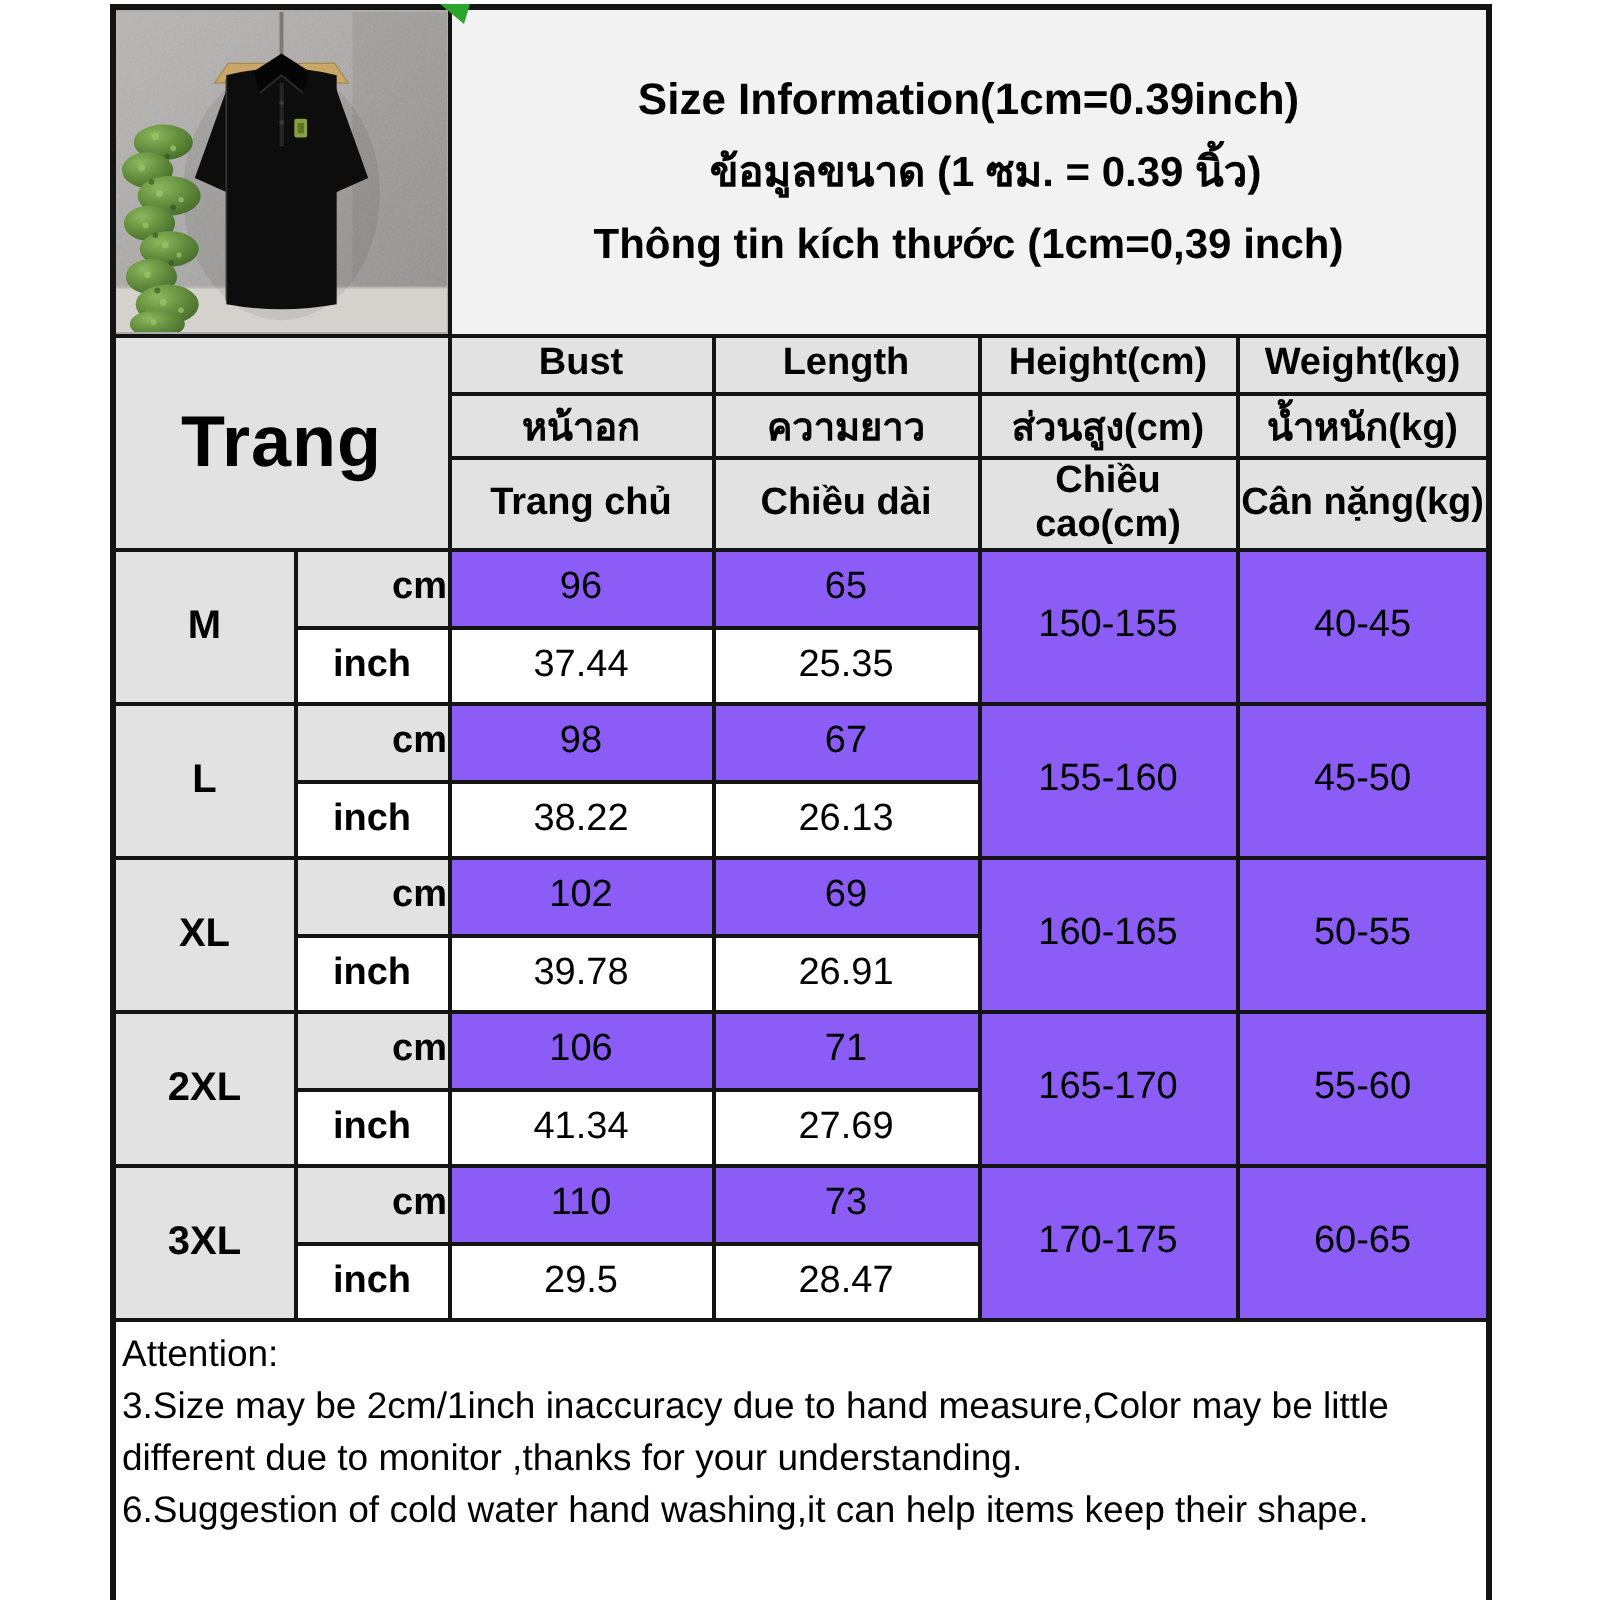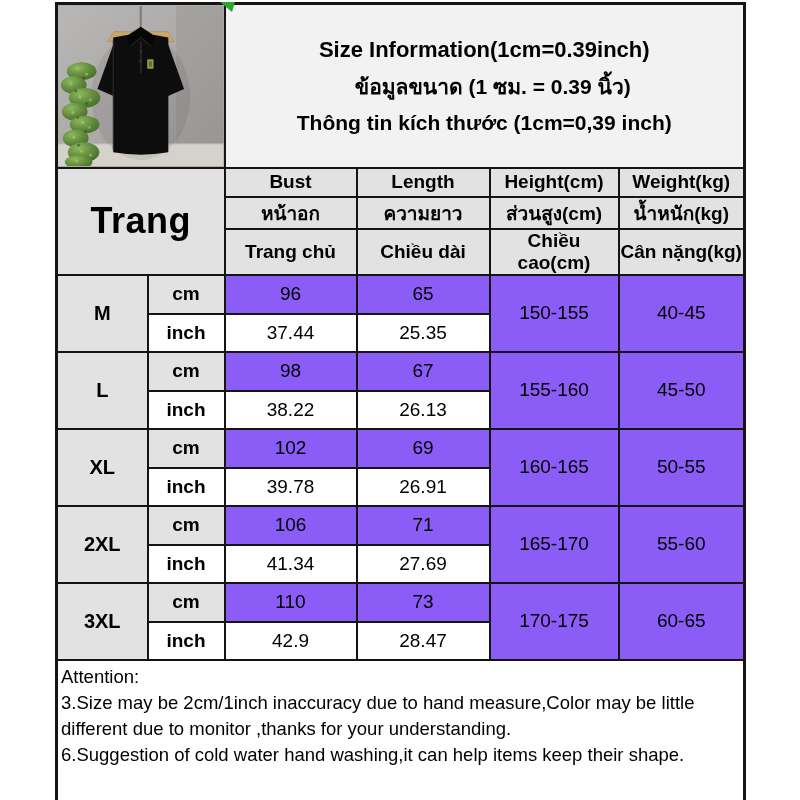--- a/index.html
+++ b/index.html
@@ -7,21 +7,21 @@
   .page{position:relative;width:800px;height:800px;background:#fff;}
 
   table.size-table{
     position:absolute;left:55px;top:2px;width:688px;
     border-collapse:collapse;table-layout:fixed;
     border:3px solid #141414;
   }
   td{border:2px solid #141414;text-align:center;vertical-align:middle;padding:0;overflow:hidden;}
 
   
-  .gray{background:#e2e2e2;}
+  .gray{background:#e2e2e2;text-align:right;}
   .light{background:#8b5cf6;}
   .white{background:#ffffff;border-radius:17px;}
 
   
   .photo-cell{padding:0;background:#aeacaa;}
   .photo-wrap{position:relative;width:100%;height:160px;overflow:hidden;}
   .photo-wrap svg{position:absolute;left:0;top:0;width:100%;height:100%;display:block;}
 
   
   .title-cell{background:#f2f2f2;}
@@ -234,21 +234,21 @@
     <tr class="row-cm">
       <td rowspan="2" class="size-cell">3XL</td>
       <td class="unit gray">cm</td>
       <td class="val light">110</td>
       <td class="val light">73</td>
       <td rowspan="2" class="val light">170-175</td>
       <td rowspan="2" class="val light">60-65</td>
     </tr>
     <tr class="row-in">
       <td class="unit white">inch</td>
-      <td class="val white">42.9</td>
+      <td class="val white">29.5</td>
       <td class="val white">28.47</td>
     </tr>
 
     <tr class="row-att">
       <td colspan="6" class="attention-cell">
         <div>Attention:</div>
         <div>3.Size may be 2cm/1inch inaccuracy due to hand measure,Color may be little different due to monitor ,thanks for your understanding.</div>
         <div>6.Suggestion of cold water hand washing,it can help items keep their shape.</div>
       </td>
     </tr>

